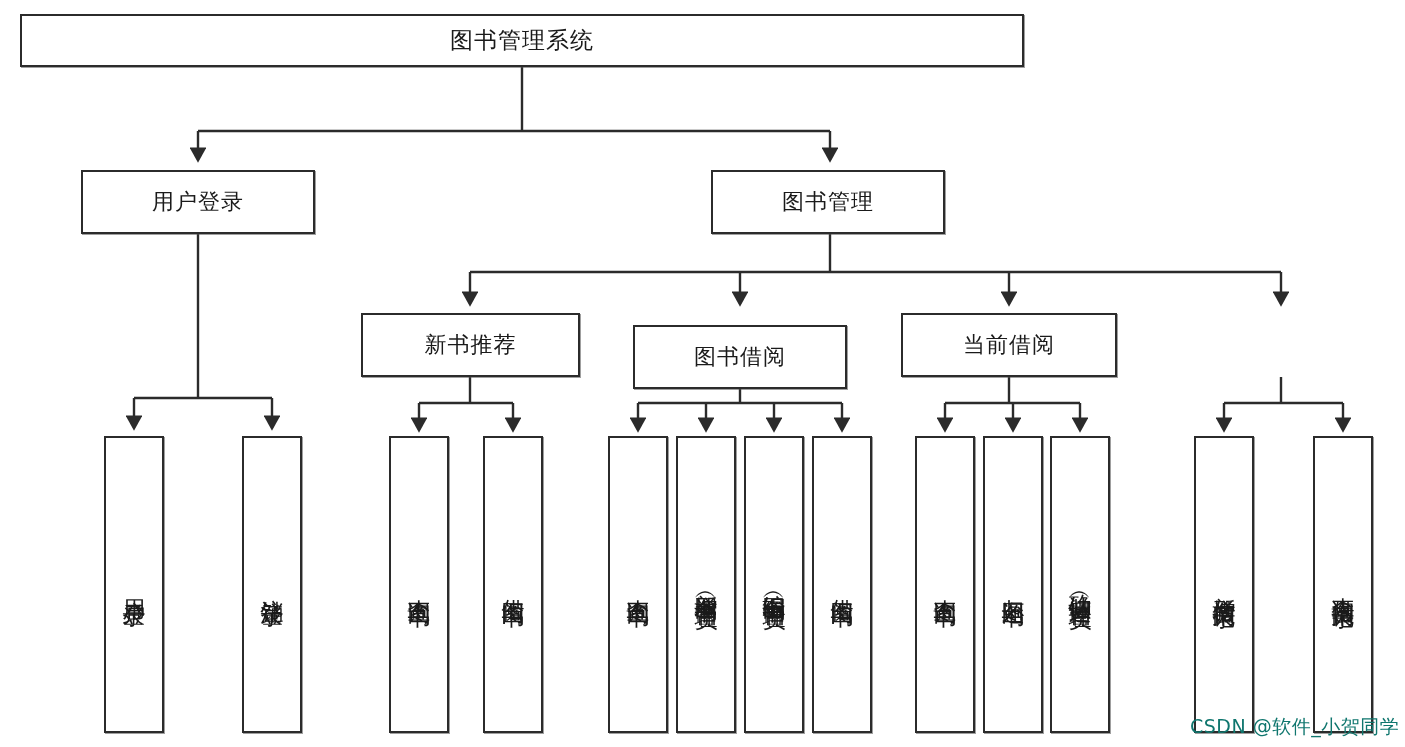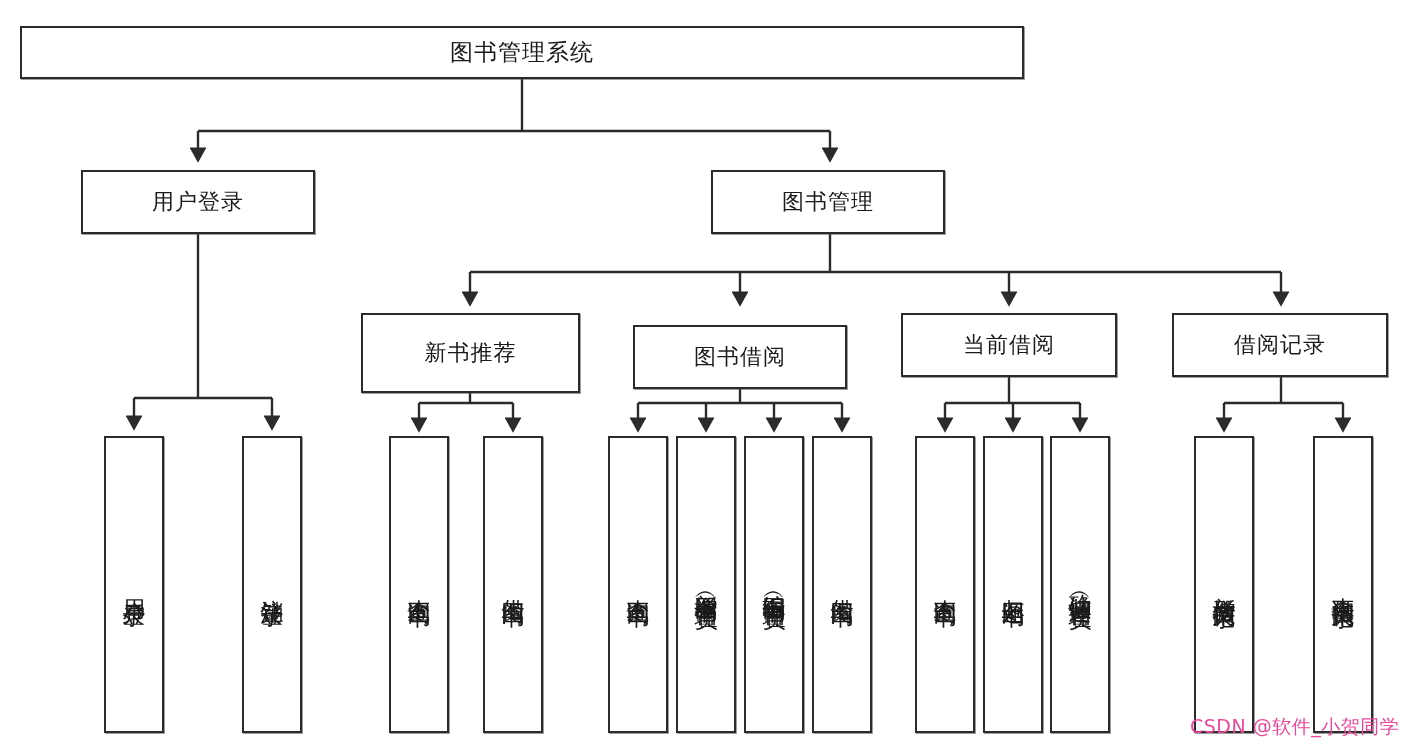--- a/index.html
+++ b/index.html
@@ -56,21 +56,21 @@
     letter-spacing: 2px;
     white-space: nowrap;
     text-align: center;
   }
   .node.root {
     font-size: 23px;
   }
   .watermark {
     position: absolute;
     font-size: 19px;
-    color: #ec4899;
+    color: #0f766e;
     white-space: nowrap;
     letter-spacing: 0.5px;
   }
 </style>
 </head>
 <body>
 
 <div id="canvas">
 
   <svg id="edges" viewBox="0 0 1405 747" width="1405" height="747" xmlns="http://www.w3.org/2000/svg">
@@ -116,42 +116,39 @@
       <path d="M 1013 403 L 1013 430" marker-end="url(#arrow)"></path>
       <path d="M 1080 403 L 1080 430" marker-end="url(#arrow)"></path>
 
       <path d="M 1281 377 L 1281 403"></path>
       <path d="M 1224 403 L 1343 403"></path>
       <path d="M 1224 403 L 1224 430" marker-end="url(#arrow)"></path>
       <path d="M 1343 403 L 1343 430" marker-end="url(#arrow)"></path>
     </g>
   </svg>
 
-  <div class="node h root" style="left:20px; top:14px; width:1004px; height:53px;margin-top:12px;">
+  <div class="node h root" style="left:20px; top:14px; width:1004px; height:53px;">
     <span>图书管理系统</span>
   </div>
 
   <div class="node h" style="left:81px; top:170px; width:234px; height:64px;">
     <span>用户登录</span>
   </div>
   <div class="node h" style="left:711px; top:170px; width:234px; height:64px;">
     <span>图书管理</span>
   </div>
 
-  <div class="node h" style="left:361px; top:313px; width:219px; height:80px;">
+  <div class="node h" style="left:361px; top:313px; width:219px; height:64px;">
     <span>新书推荐</span>
   </div>
   <div class="node h" style="left:633px; top:313px; width:214px; height:64px;margin-top:12px;">
     <span>图书借阅</span>
   </div>
   <div class="node h" style="left:901px; top:313px; width:216px; height:64px;font-family:Liberation Serif, serif;">
     <span>当前借阅</span>
-  </div>
-  <div class="node h" style="left:1172px; top:313px; width:216px; height:64px;">
-    <span>借阅记录</span>
   </div>
 
   <div class="node v" style="left:104px; top:436px; width:60px; height:297px;">
     <span class="vtext">用户登录</span>
   </div>
   <div class="node v" style="left:242px; top:436px; width:60px; height:297px;">
     <span class="vtext">注销登录</span>
   </div>
 
   <div class="node v" style="left:389px; top:436px; width:60px; height:297px;">

